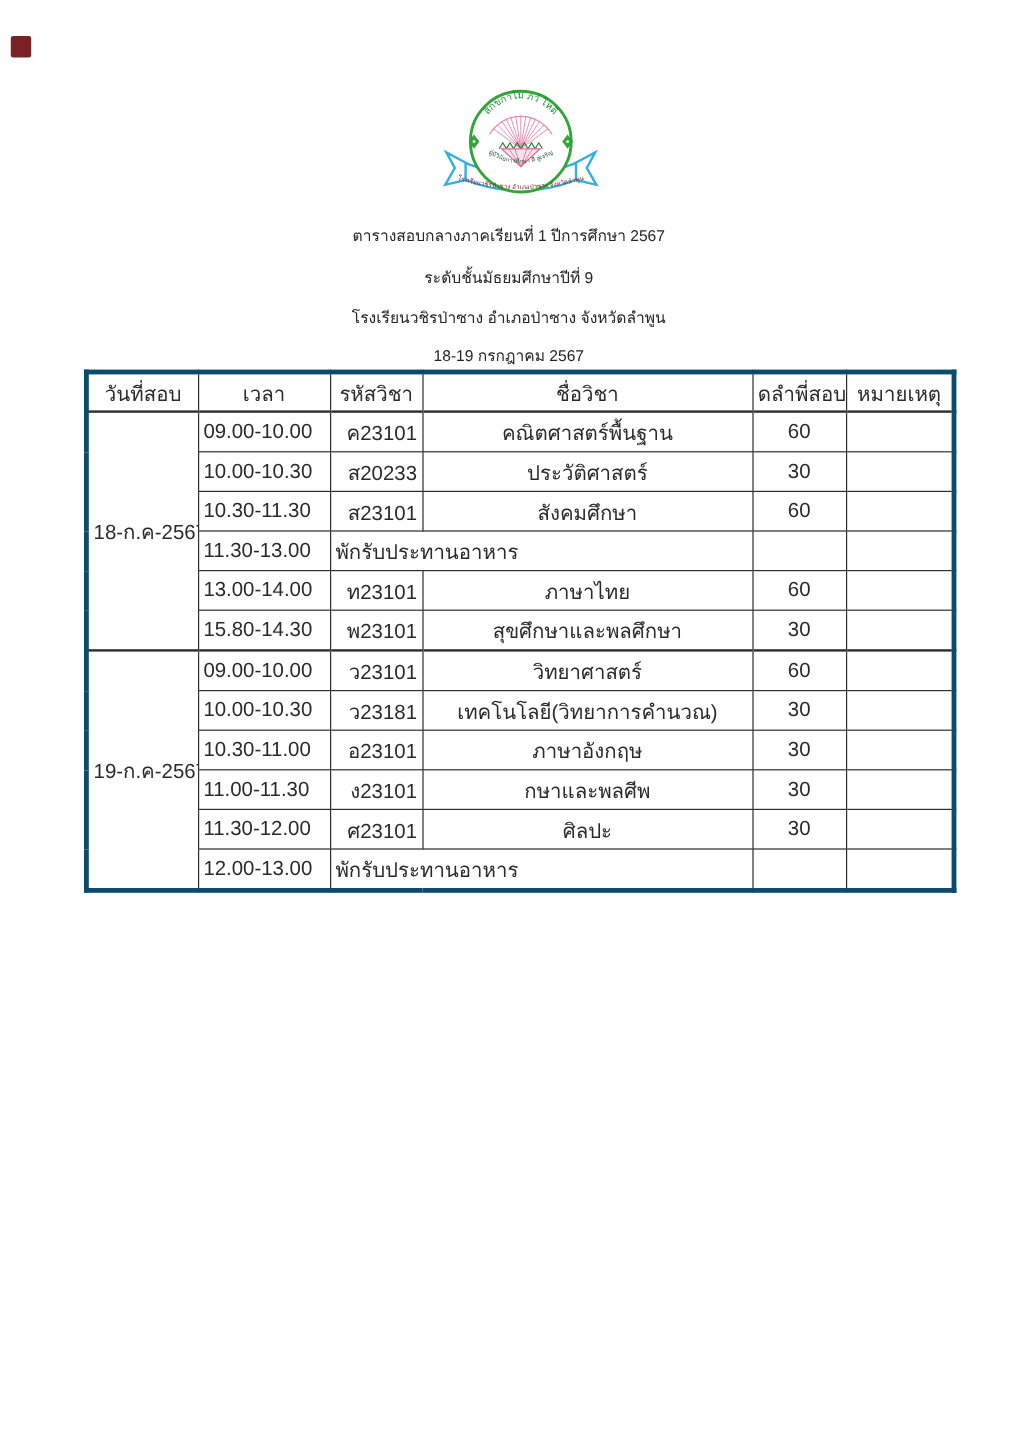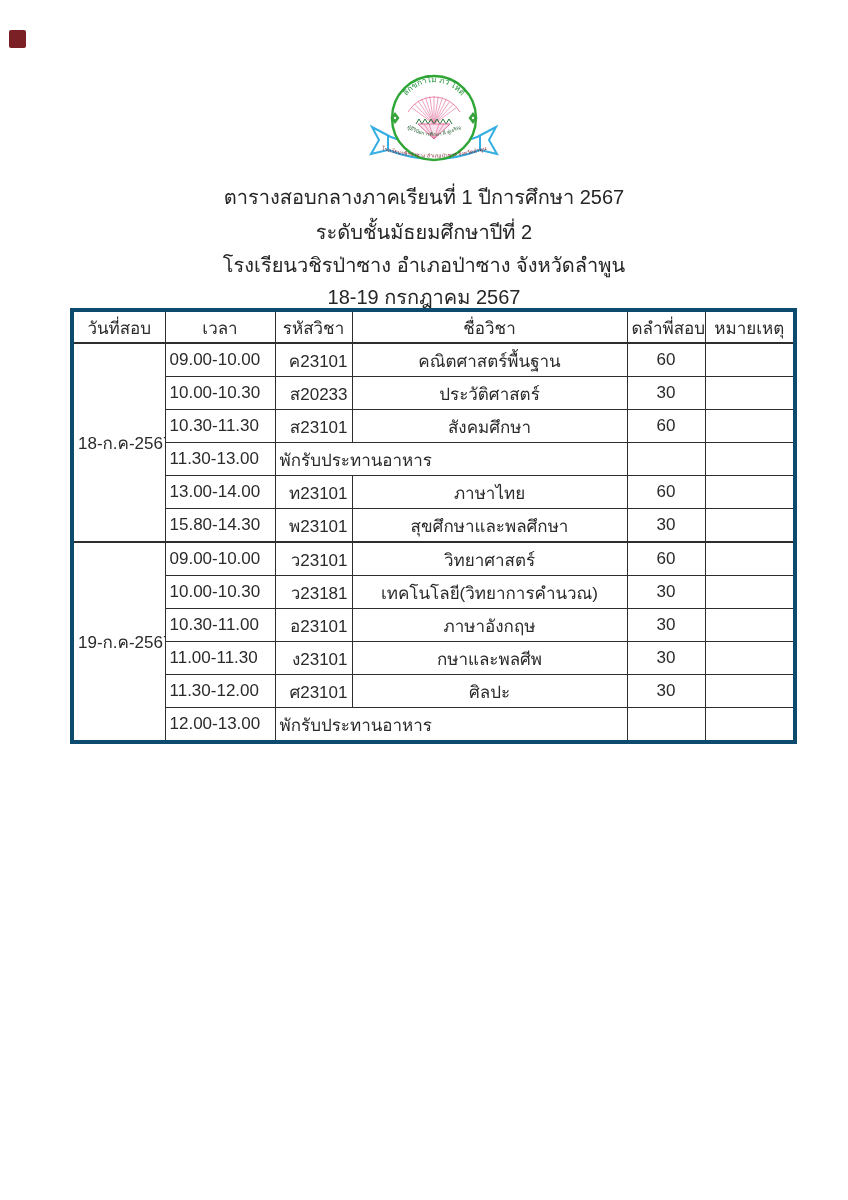--- a/index.html
+++ b/index.html
@@ -9,21 +9,21 @@
     font-family:"Liberation Sans","DejaVu Sans",sans-serif;color:#262626;overflow:hidden;
   }
   .corner-mark{
     position:absolute;left:9px;top:30px;width:17px;height:18px;
     background:#7b2025;border-radius:2px;
   }
   .logo-wrap{position:absolute;left:364px;top:66px;width:140px;height:110px;}
   .titles{position:absolute;left:0;top:0;width:848px;}
   .title-line{
     position:absolute;left:0;width:848px;text-align:center;
-    font-size:20px;line-height:22px;color:#262626;
+    font-size:13px;line-height:22px;color:#262626;
   }
   .t1{top:186px;} .t2{top:221px;} .t3{top:254px;} .t4{top:286px;}
 
   table.sched{
     position:absolute;left:70px;top:308px;width:723px;
     border-collapse:collapse;table-layout:fixed;
     border:4px solid #0c4a6e;
   }
   table.sched th, table.sched td{
     border:1px solid #2e2e2e;
@@ -89,21 +89,21 @@
         <textPath href="#arcInner" startOffset="50%" text-anchor="middle">ผู้มีวินัยการศึกษา ดี สู่เจริญ</textPath>
       </text>
       <text font-size="5.3" fill="#7c2230" font-family="Liberation Sans, sans-serif">
         <textPath href="#arcRibbon" startOffset="50%" text-anchor="middle">โรงเรียนวชิรป่าซาง อำเภอป่าซาง จังหวัดลำพูน</textPath>
       </text>
     </svg>
   </div>
 
   <div class="titles">
     <div class="title-line t1">ตารางสอบกลางภาคเรียนที่ 1 ปีการศึกษา 2567</div>
-    <div class="title-line t2">ระดับชั้นมัธยมศึกษาปีที่ 2</div>
+    <div class="title-line t2">ระดับชั้นมัธยมศึกษาปีที่ 9</div>
     <div class="title-line t3">โรงเรียนวชิรป่าซาง  อำเภอป่าซาง  จังหวัดลำพูน</div>
     <div class="title-line t4">18-19 กรกฎาคม 2567</div>
   </div>
 
   <table class="sched">
     <colgroup>
       <col style="width:93px">
         <col style="width:110px">
         <col style="width:77px">
       <col style="width:275px">

